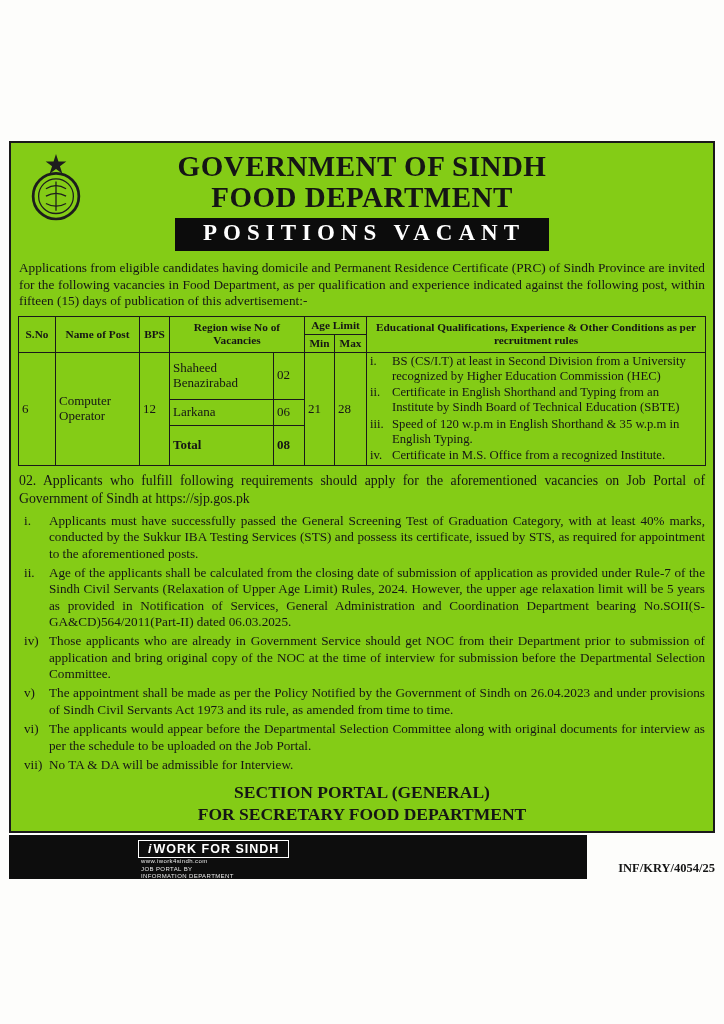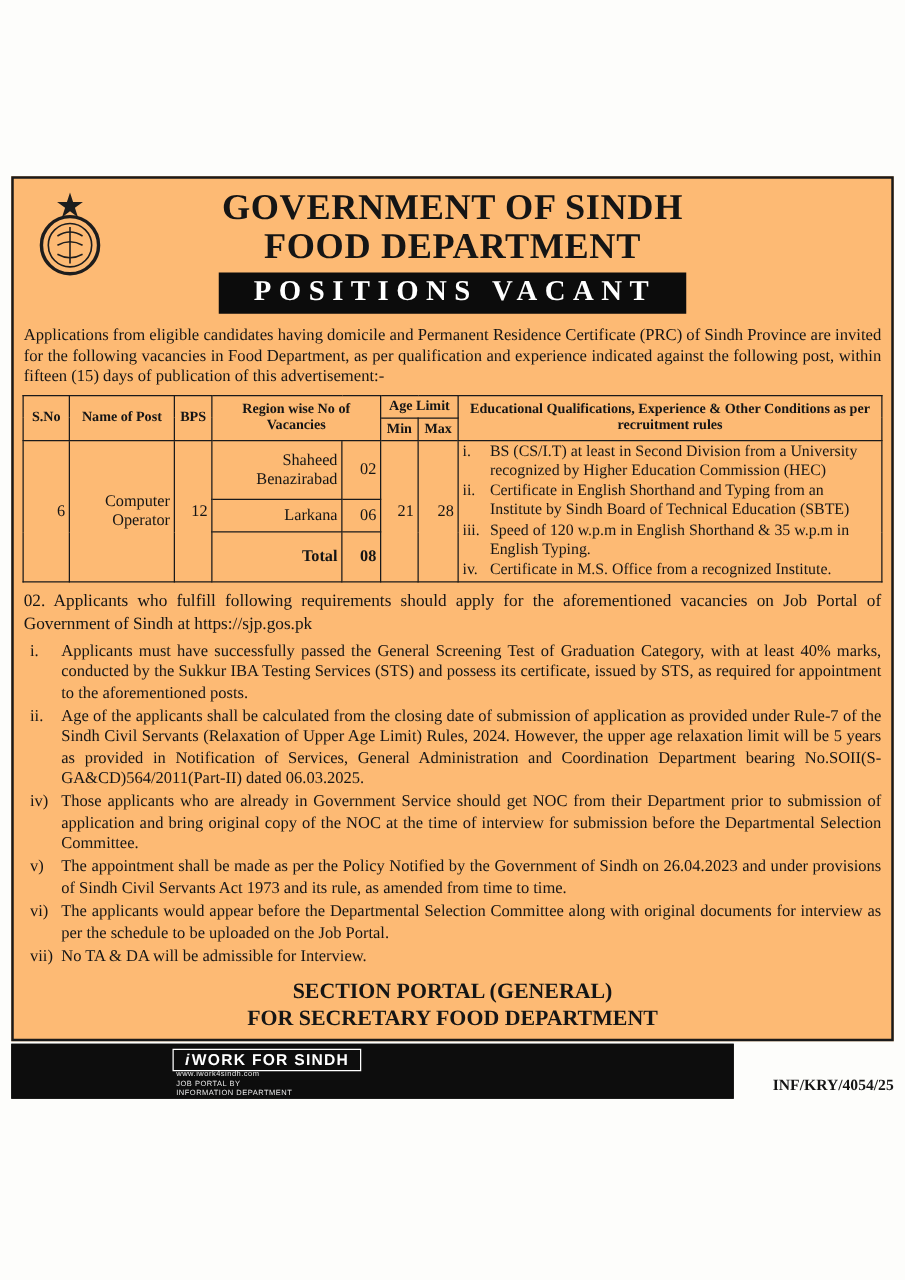--- a/index.html
+++ b/index.html
@@ -1,36 +1,36 @@
 <!DOCTYPE html>
 <html><head>
 <meta charset="utf-8">
 <style>
   * { box-sizing: border-box; }
   html,body { margin:0; padding:0; }
   body { background:#ffffff; font-family:"Liberation Serif", serif; color:#151515; }
   .page { width:724px; height:1024px; background:#fdfdfb; margin:0 auto; padding-top:141px; overflow:hidden; position:relative; }
 
-  .ad { margin:0 9px; border:2px solid #1a1a1a; background:#fdba74; padding:4px 7px 2px 7px; }
+  .ad { margin:0 9px; border:2px solid #1a1a1a; background:#84cc16; padding:4px 7px 2px 7px; }
 
   
   .ad-header { position:relative; text-align:center; padding:4px 0 2px 0; }
   .emblem { position:absolute; left:6px; top:4px; width:64px; height:72px; }
   .title-line { font-size:29px; font-weight:bold; line-height:1.06; letter-spacing:0.5px; }
   .banner { display:inline-block; background:#0c0c0c; color:#ffffff; font-size:23px; font-weight:bold;
             letter-spacing:6px; line-height:1.08; padding:3px 24px 5px 28px; margin-top:6px; }
 
   
   .intro { font-size:13.3px; line-height:1.24; text-align:justify; margin:7px 1px 6px 1px; }
 
   
   .vtable { width:100%; border-collapse:collapse; font-size:13px; margin:0 0 6px 0; }
   .vtable th, .vtable td { border:1px solid #1a1a1a; padding:1px 3px; }
   .vtable th { font-size:11.3px; font-weight:bold; text-align:center; line-height:1.15; padding:2px 2px; }
-  .vtable td.c { text-align:right; vertical-align:middle; line-height:1.15; }
+  .vtable td.c { text-align:left; vertical-align:middle; line-height:1.15; }
   .vtable td.bold { font-weight:bold; }
   .vtable td.total-row { padding-top:6px; padding-bottom:6px; }
   .qual-cell { vertical-align:top; padding:2px 4px 2px 3px; }
   .qual-item { display:flex; font-size:12.7px; line-height:1.2; margin-bottom:1px; }
   .qual-num { flex:none; width:22px; }
   .qual-text { flex:1; text-align:left; }
 
   
   .para02 { font-weight:normal; font-size:13.8px; line-height:1.25; text-align:justify; margin:4px 1px 6px 1px; }
 

